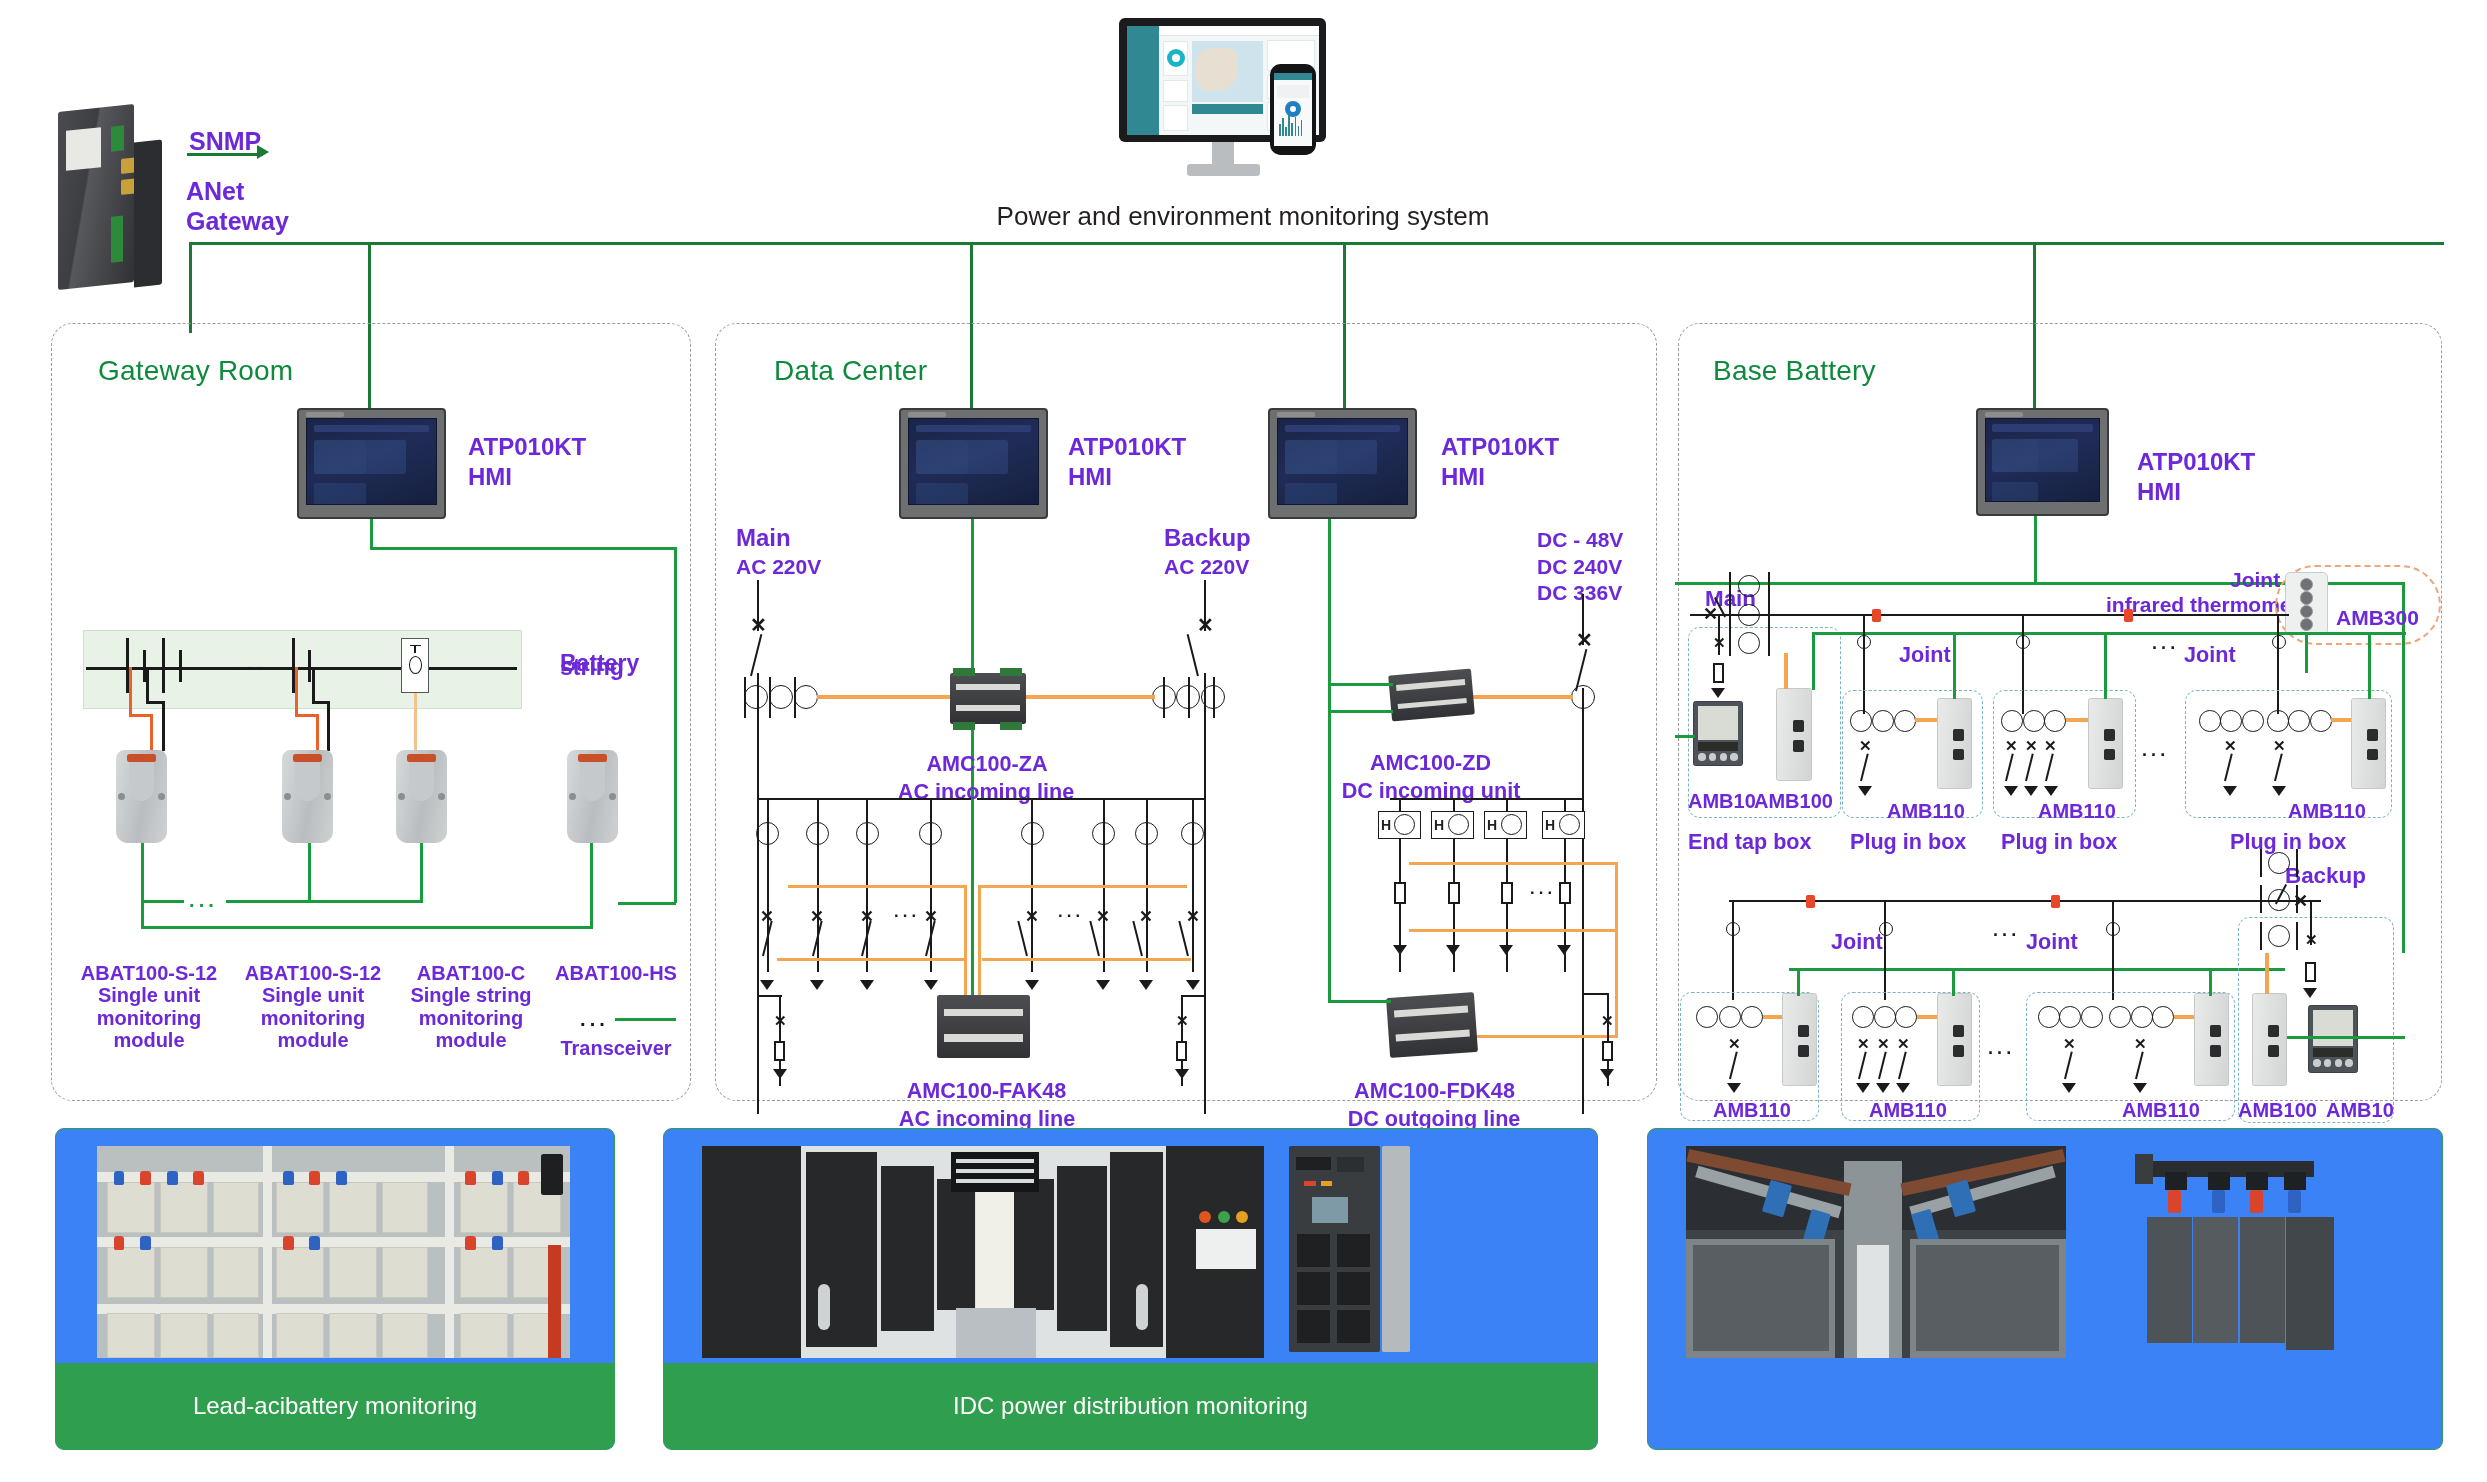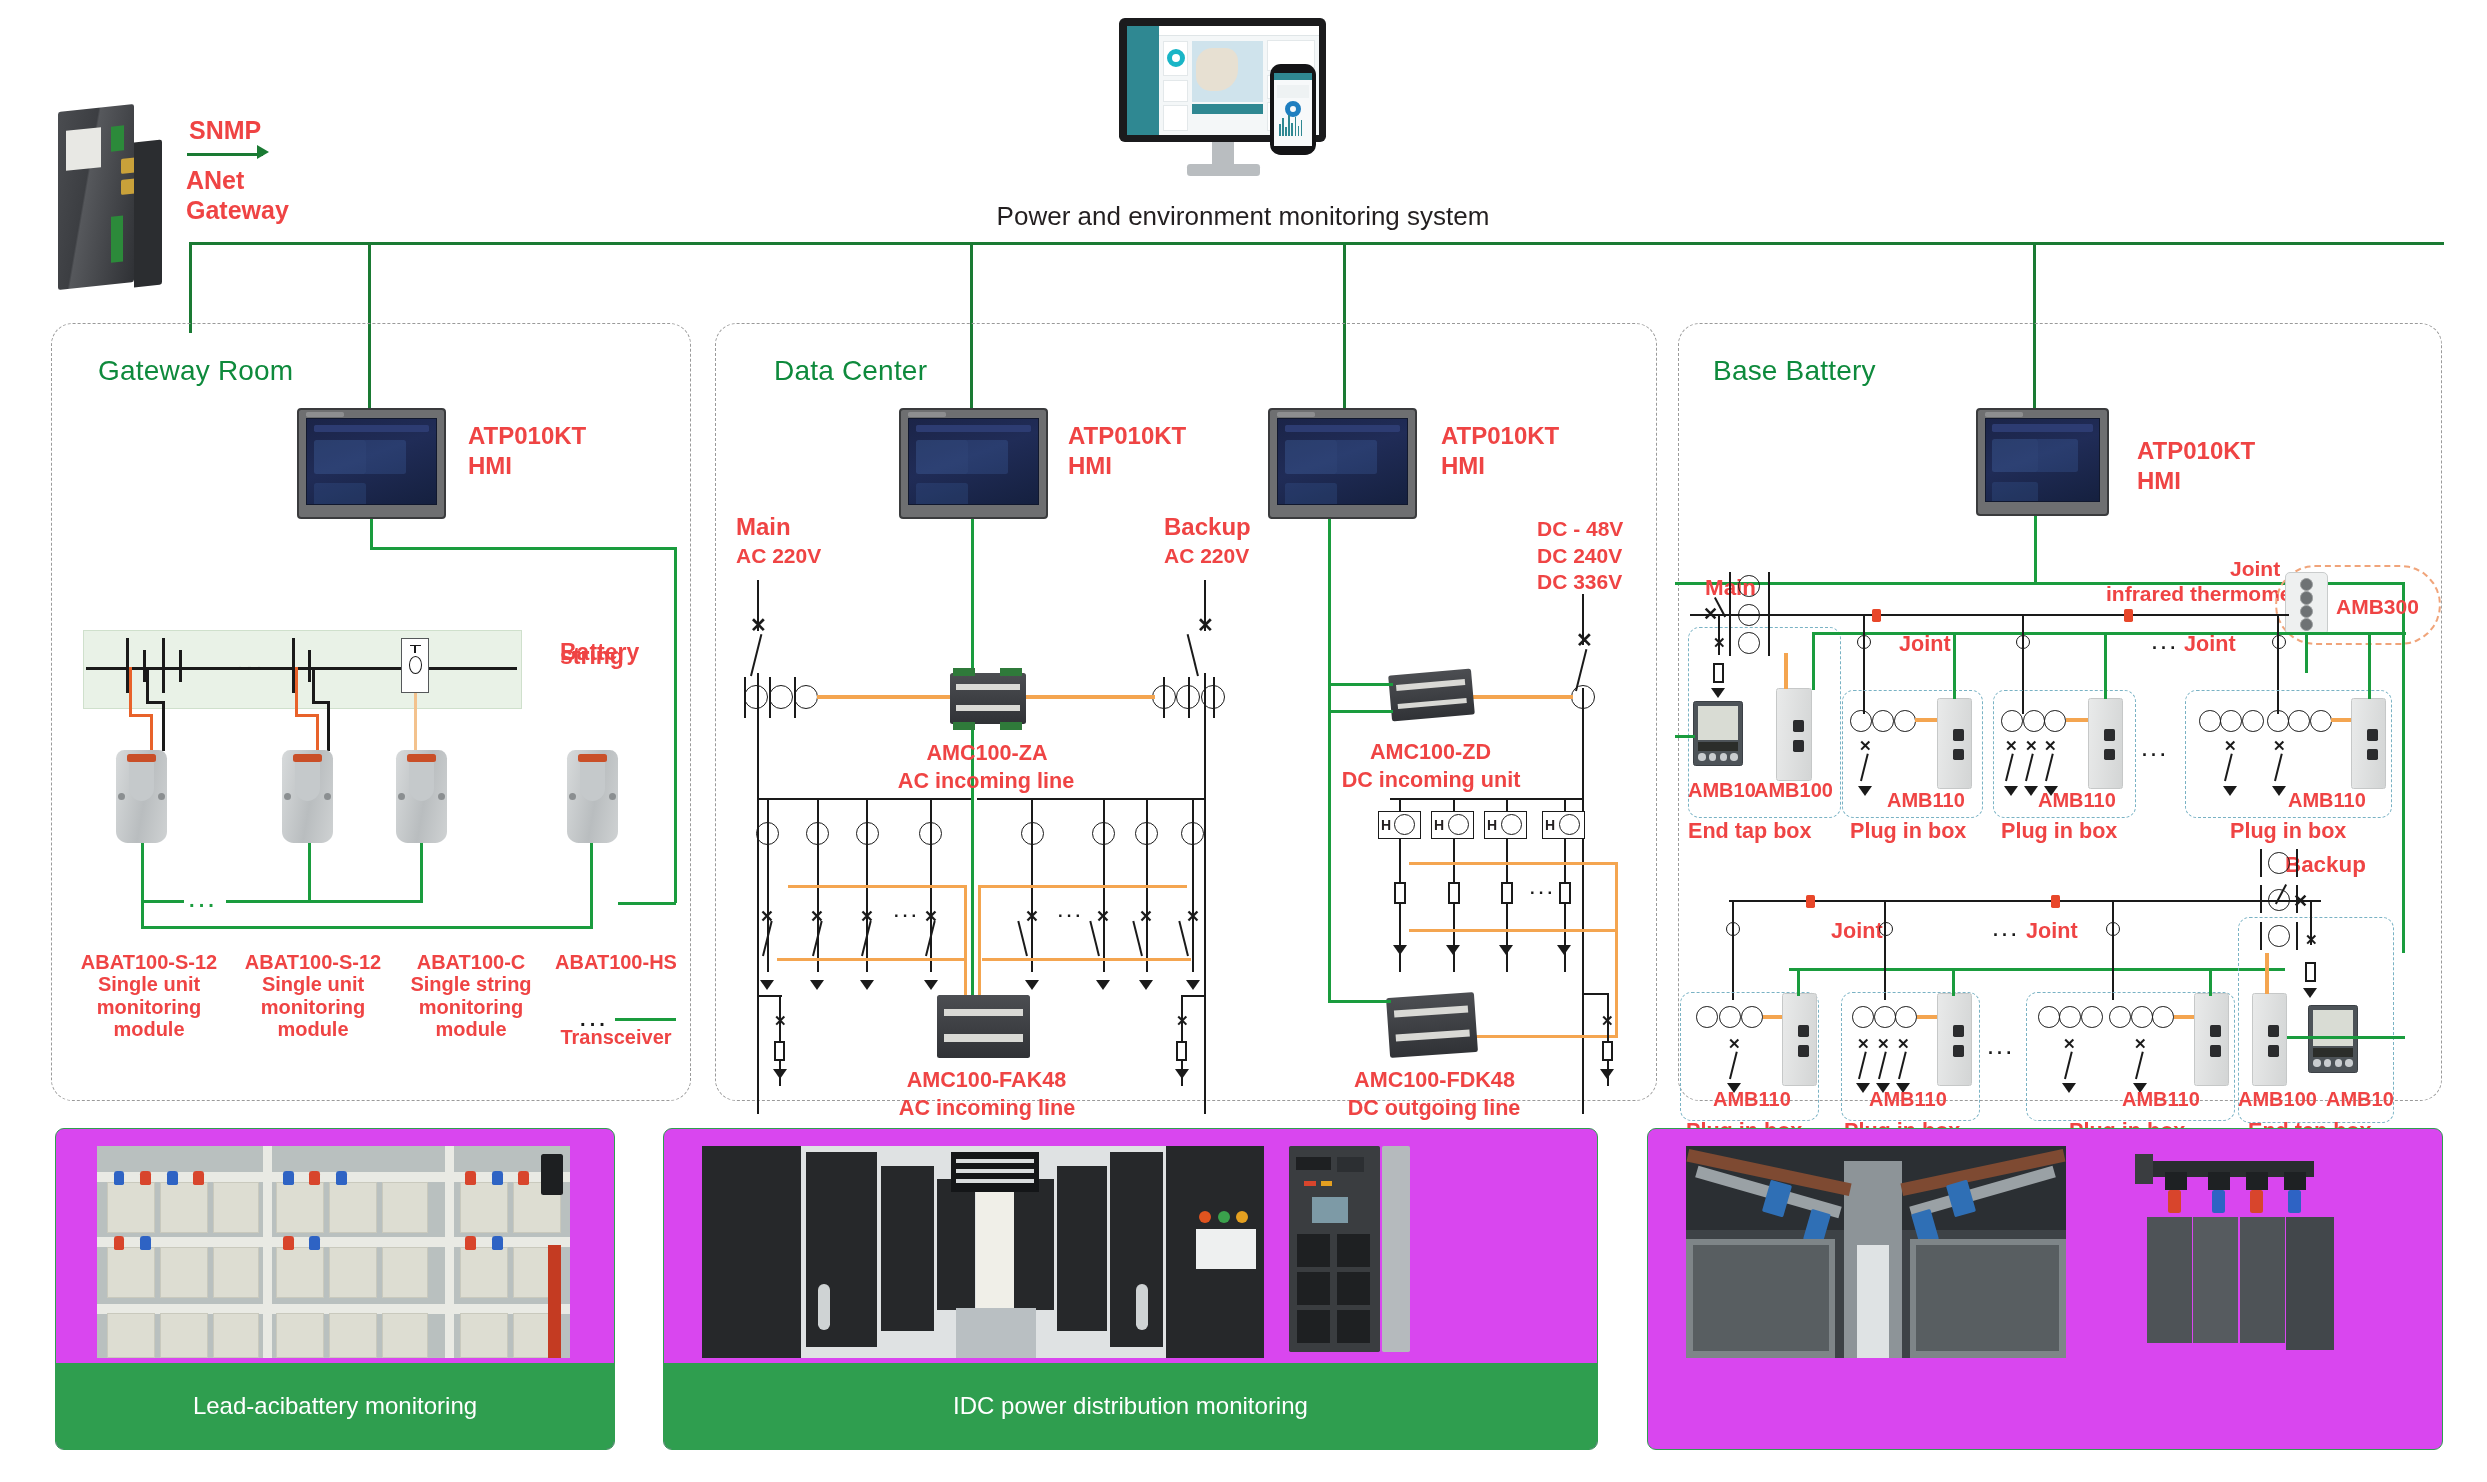--- a/index.html
+++ b/index.html
@@ -6,21 +6,21 @@
   html, body { margin:0; padding:0; }
   body {
     width:2487px; height:1482px;
     background:#ffffff;
     font-family:"Liberation Sans", sans-serif;
     position:relative;
     overflow:hidden;
     color:#231f20;
   }
   .abs { position:absolute; }
-  .txt { font-weight:bold; color:#ef4444; line-height:1.12; }
+  .txt { font-weight:bold; color:#6d28d9; line-height:1.12;margin-top:11px; }
 
   
   .trunk { background:#1a7a33; position:absolute; }
 
   
   .section-box {
     position:absolute;
     border:1.7px dashed #9a9a9a;
     border-radius:21.6px;
     background:transparent;
@@ -126,21 +126,21 @@
 
   
   .bmod{ position:absolute; background:linear-gradient(100deg,#d7dadb,#b9bdbf 55%,#cfd2d3); border-radius:8.3px 8.3px 11.6px 11.6px;}
   .bmod i{ position:absolute; left:22%; top:4%; width:56%; height:9%; background:#c94f28; border-radius:2.5px;}
   .bmod b{ position:absolute; left:25%; top:13%; width:50%; height:42%; background:#c5c9cb; border-radius:0 0 13.3px 13.3px; font-size:9px; color:#333; text-align:center;}
   .bmod u{ position:absolute; top:46%; width:7.5px;height:7.5px;border-radius:50%;background:#8b8f91;}
 
   
   .photo-card{
     position:absolute; border:1.7px solid #2f9e4f; border-radius:9px;
-    background:#d946ef; overflow:hidden;
+    background:#3b82f6; overflow:hidden;
   }
   .photo-caption{
     position:absolute; left:0; bottom:0; width:100%;
     background:#2f9e4f; color:#ffffff;
     display:flex; align-items:center; justify-content:center;
     font-size:24px;
   }
 
   
   .batt-photo{ background:#8e9698; position:absolute; }

